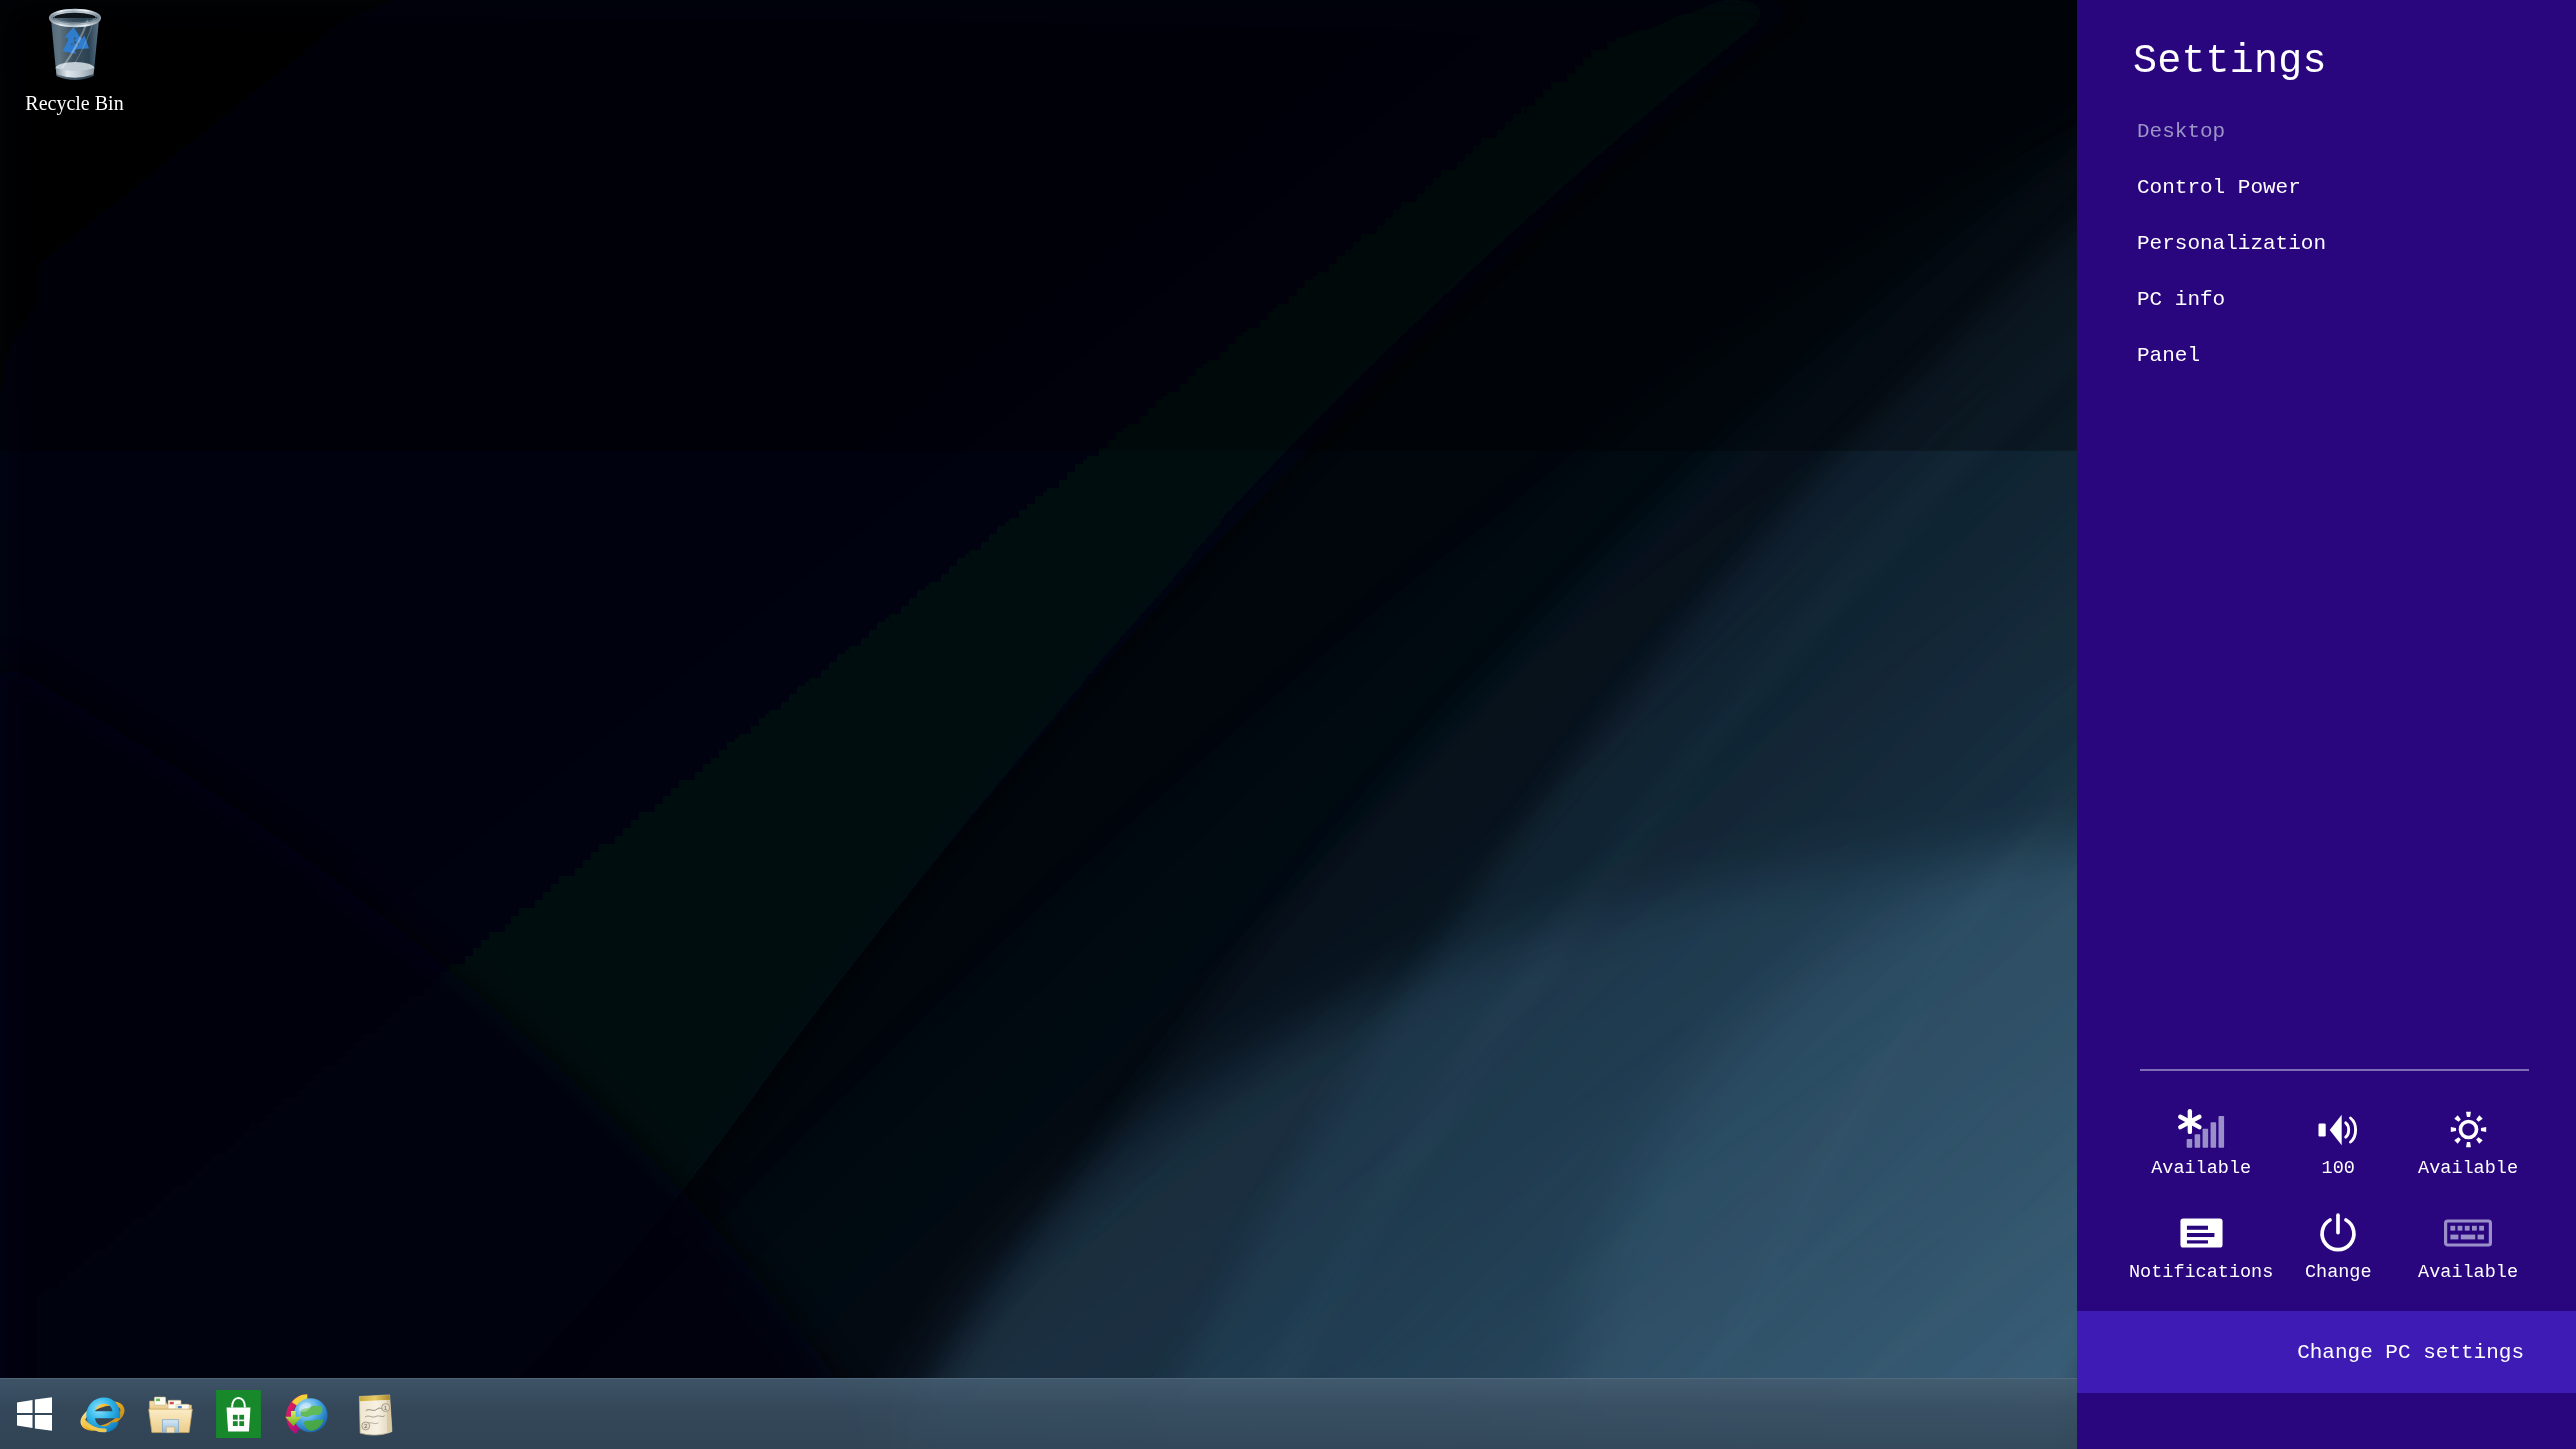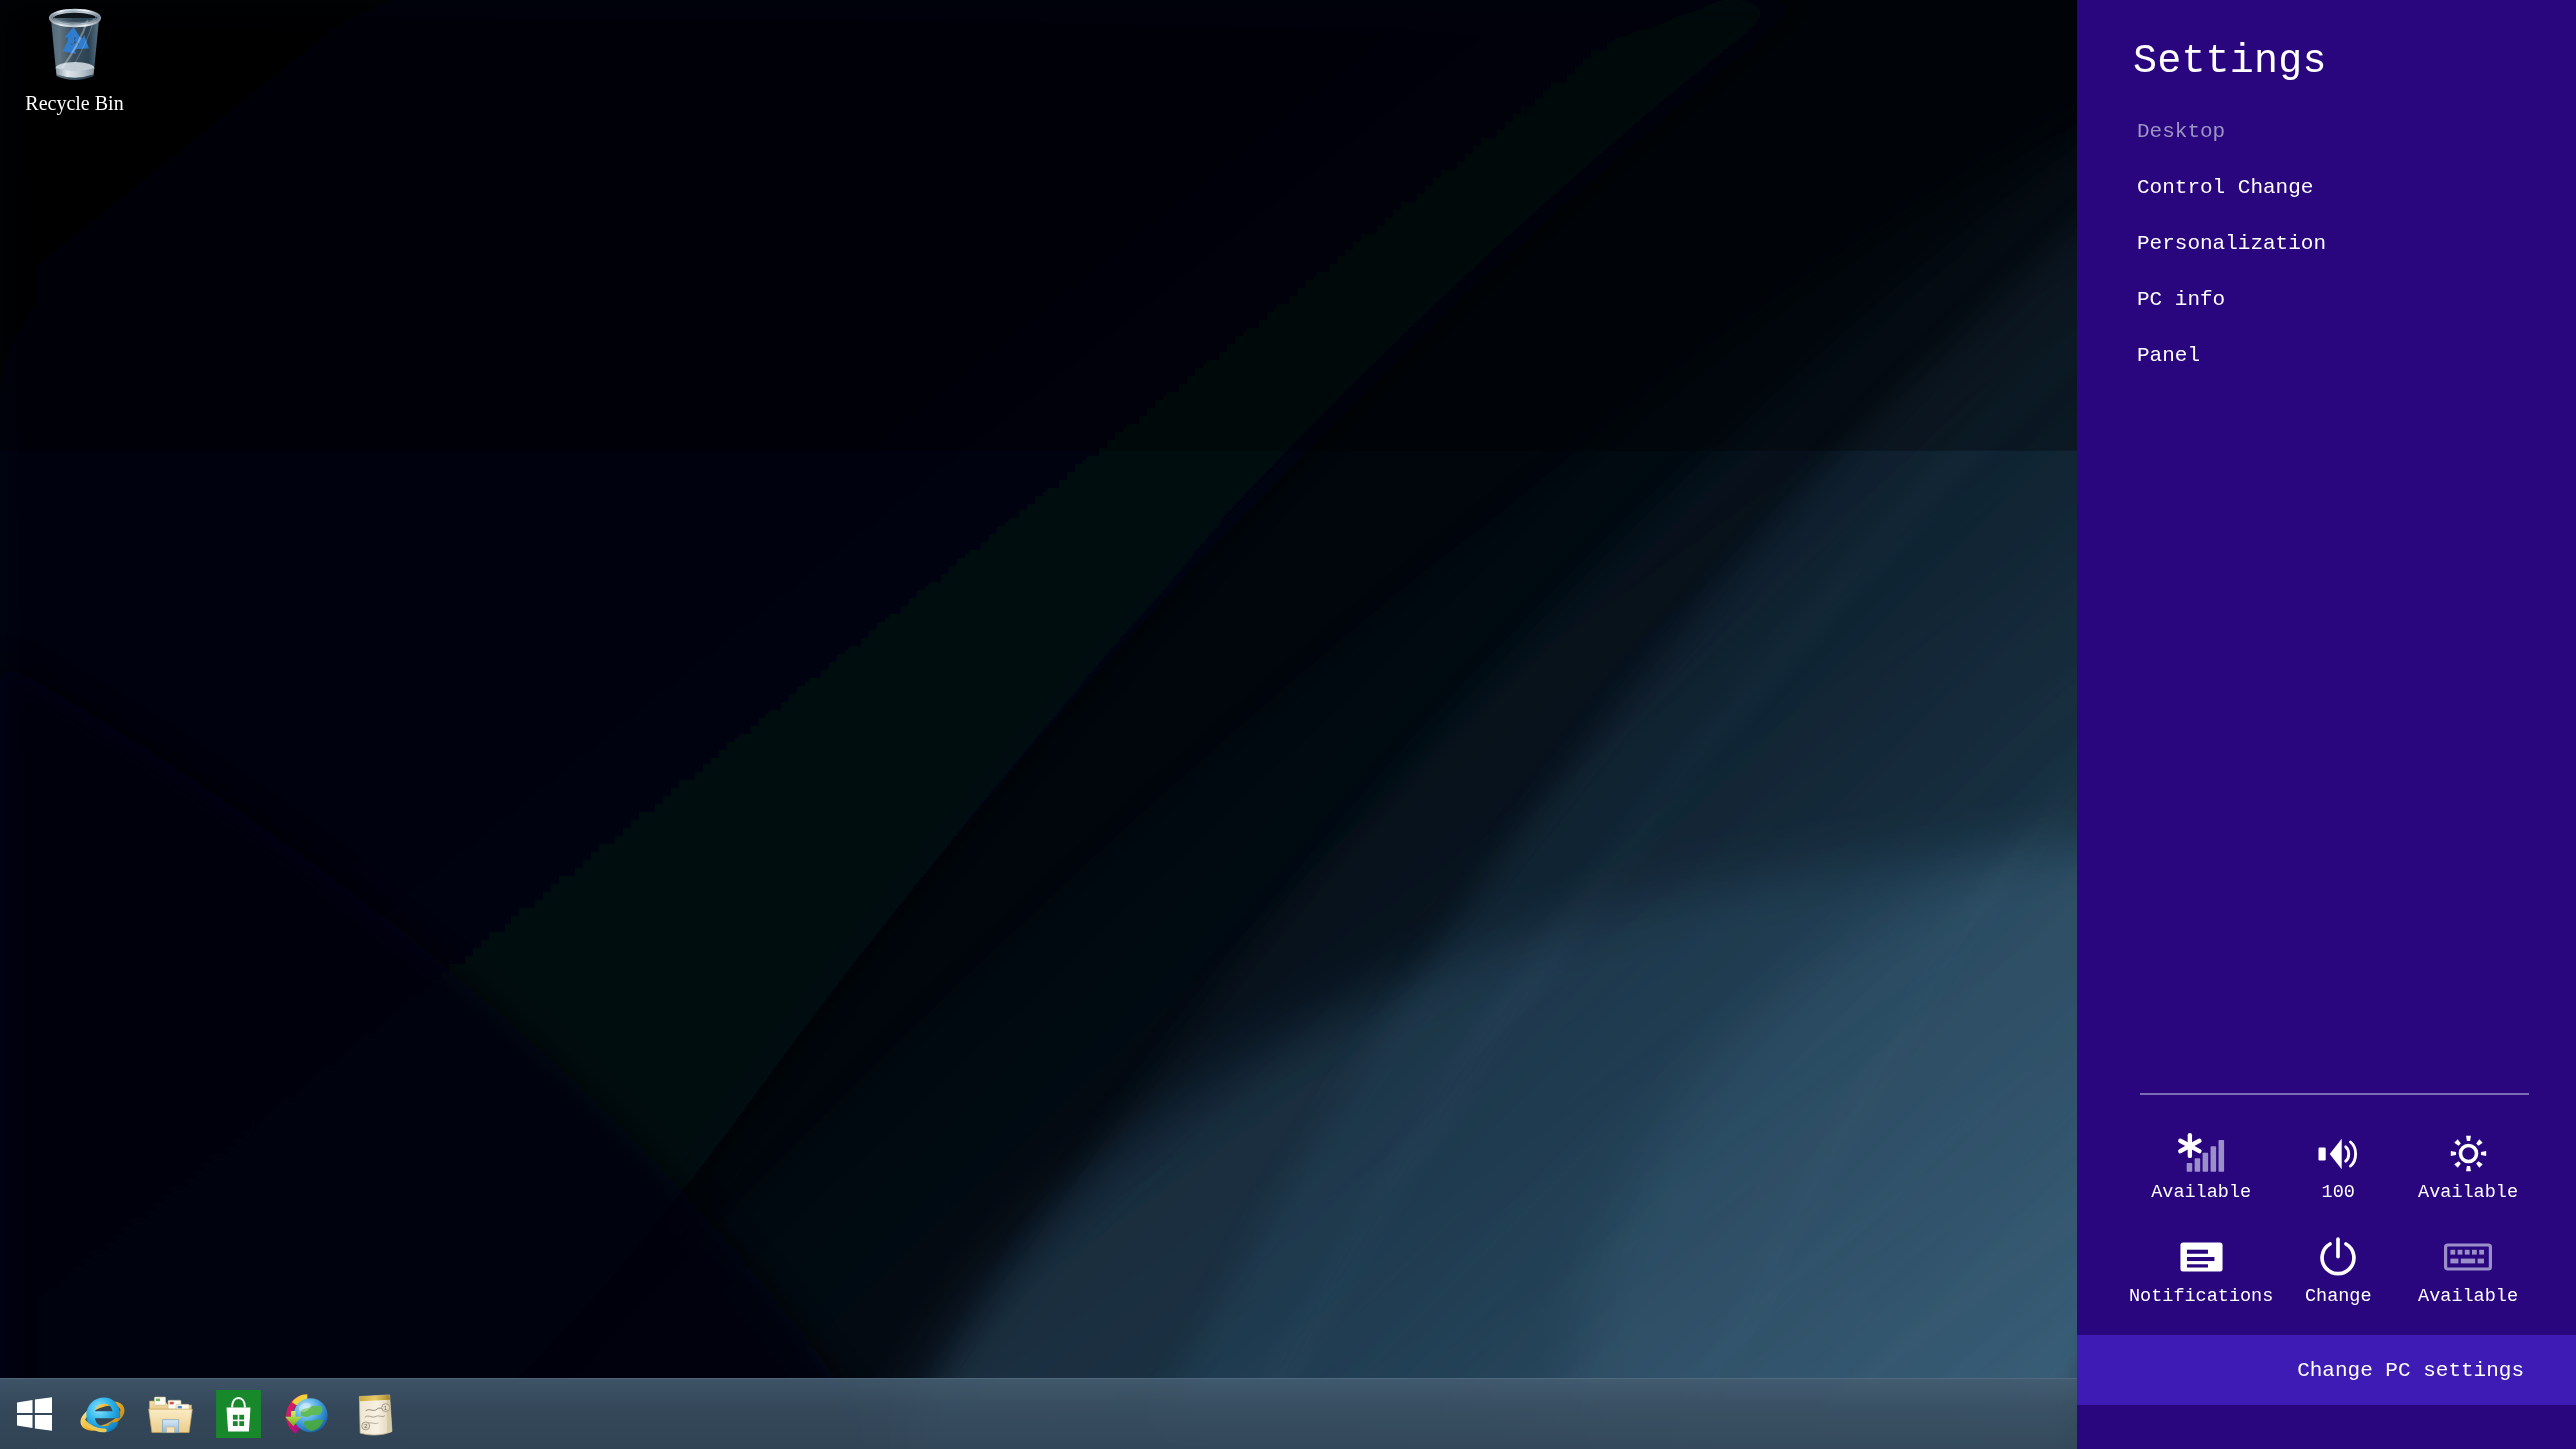--- a/index.html
+++ b/index.html
@@ -80,23 +80,23 @@
     padding:31px 43px 0 52px; row-gap:22.5px;
   }
   .sp-tile{
     display:flex; flex-direction:column; align-items:center; gap:8px;
     cursor:default; padding:4.8px 0;
   }
   .sp-tile .tile-ico{ height:45px; display:flex; align-items:center; justify-content:center; }
   .sp-tile .tile-lbl{ font-size:18.5px; color:#ffffff; line-height:1; }
 
   .sp-changebar{
-    height:70px; background:#3d1bb4;
+    height:82px; background:#3d1bb4;
     display:flex; align-items:center; justify-content:flex-end;
-    padding-right:52px; margin-top:24px; margin-bottom:44px;
+    padding-right:52px; margin-top:24px; margin-bottom:56px;
     cursor:default;
   }
   .sp-changebar .cb-lbl{ font-size:21px; color:#ffffff; }
 </style>
 </head>
 <body>
 
 <div id="screen">
 
   <div id="wallpaper">
@@ -377,21 +377,21 @@
 
     </div>
   </div>
 
   <div id="settings-panel">
 
     <div class="sp-header">Settings</div>
 
     <div class="sp-links">
       <div class="sp-link muted">Desktop</div>
-      <div class="sp-link">Control Change</div>
+      <div class="sp-link">Control Power</div>
       <div class="sp-link">Personalization</div>
       <div class="sp-link">PC info</div>
       <div class="sp-link">Panel</div>
     </div>
 
     <div class="sp-spacer"></div>
 
     <div class="sp-divider"></div>
 
     <div class="sp-grid">

